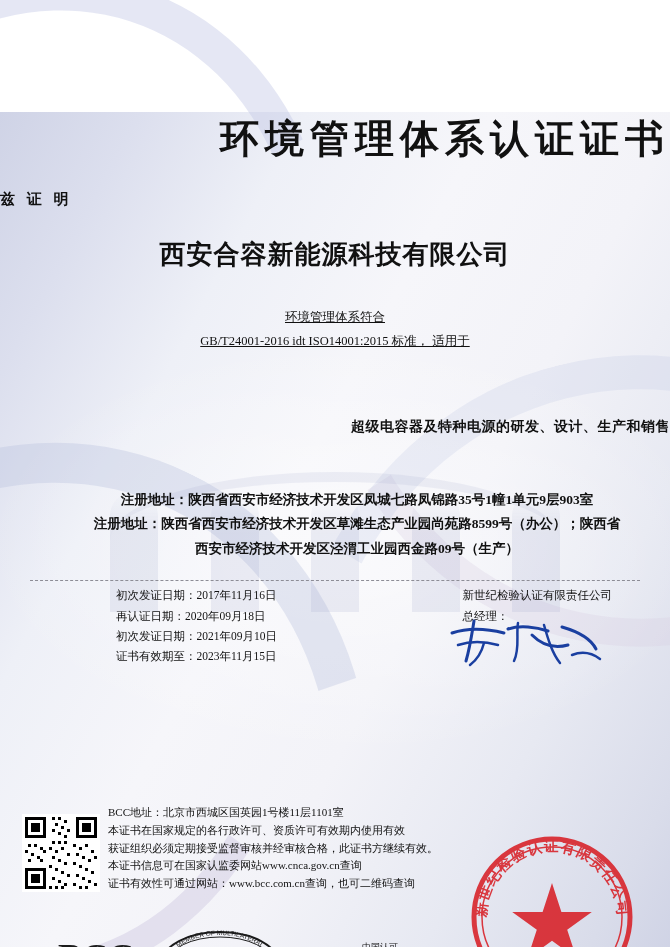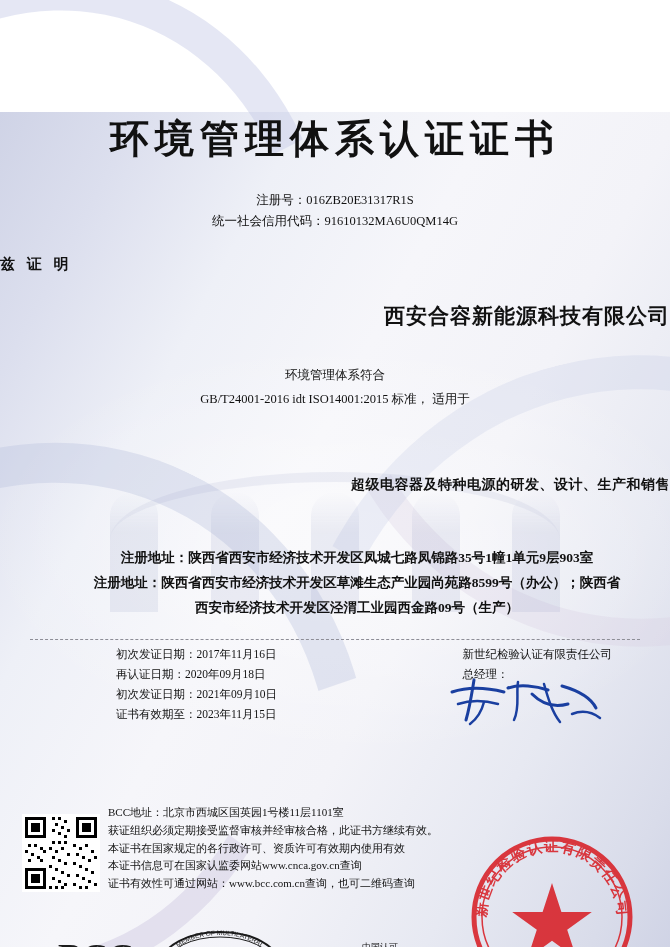--- a/index.html
+++ b/index.html
@@ -29,40 +29,40 @@
     position:absolute;left:110px;top:360px;width:450px;height:140px;
     opacity:.30;pointer-events:none;
     display:flex;justify-content:space-between;align-items:flex-end;
   }
   .wm-col{width:48px;height:120px;background:linear-gradient(180deg,rgba(158,166,200,.0) 0%,rgba(150,158,196,.55) 35%,rgba(150,158,196,.55) 100%);border-radius:24px 24px 0 0;}
   .wm-arc{position:absolute;left:0;right:0;top:0;height:58px;border-top:10px solid rgba(150,158,196,.45);border-radius:50%/100% 100% 0 0;}
 
   .content{position:relative;z-index:3;width:670px;height:947px;}
 
   .title{
-    text-align:center;
+    text-align:right;
     font-size:39px;
     letter-spacing:6px;
     color:#111;
     font-weight:700;
     margin-top:112px;
     font-family:"DejaVu Serif", serif;
   }
   .reg-lines{
     text-align:center;margin-top:24px;font-size:12.5px;color:#111;line-height:1.65;
     font-family:"Liberation Serif", serif;
   }
   .zheng{
     text-align:left;margin-top:24px;font-size:15px;letter-spacing:4px;color:#111;font-weight:700;
   }
   .company{
-    text-align:right;margin-top:28px;font-size:21px;letter-spacing:1px;color:#111;font-weight:700;
+    text-align:center;margin-top:28px;font-size:26px;letter-spacing:1px;color:#111;font-weight:700;
   }
   .std-block{
-    text-align:center;margin-top:34px;font-size:12.5px;color:#111;line-height:1.9;
+    text-align:center;margin-top:34px;font-size:12.5px;color:#111;line-height:1.9;text-decoration:underline;
   }
   .scope{
     text-align:right;margin-top:64px;font-size:14px;color:#111;font-weight:700;letter-spacing:.5px;
   }
   .addr-block{
     margin:52px 46px 0 46px;font-size:13.5px;color:#111;line-height:1.85;text-align:center;font-weight:700;
   }
   .addr-row{display:block;margin-left:44px;}
   .divider{
     margin:18px 30px 0 30px;border-top:1px dashed #8d8d96;height:0;
@@ -116,28 +116,20 @@
     <div class="wm-col"></div>
     <div class="wm-col"></div>
     <div class="wm-col"></div>
     <div class="wm-col"></div>
   </div>
 
   <div class="content">
 
     <div class="title">环境管理体系认证证书</div>
 
-    <div class="reg-lines">
-      <div>
-        <span>注册号：</span><span>016ZB20E31317R1S</span>
-      </div>
-      <div>
-        <span>统一社会信用代码：</span><span>91610132MA6U0QM14G</span>
-      </div>
-    </div>
 
     <div class="zheng">兹 证 明</div>
 
     <div class="company">西安合容新能源科技有限公司</div>
 
     <div class="std-block">
       <div>环境管理体系符合</div>
       <div>GB/T24001-2016 idt ISO14001:2015 标准， 适用于</div>
     </div>
 
@@ -260,22 +252,22 @@
           <rect x="24" y="23" width="1" height="1"></rect>
             <rect x="17" y="23" width="1" height="1"></rect>
             <rect x="19" y="24" width="1" height="1"></rect>
           <rect x="21" y="24" width="1" height="1"></rect>
         </g>
       </svg>
     </div>
 
     <div class="fineprint">
       <div>BCC地址：北京市西城区国英园1号楼11层1101室</div>
+      <div>本证书在国家规定的各行政许可、资质许可有效期内使用有效</div>
       <div>获证组织必须定期接受监督审核并经审核合格，此证书方继续有效。</div>
-      <div>本证书在国家规定的各行政许可、资质许可有效期内使用有效</div>
       <div>本证书信息可在国家认监委网站www.cnca.gov.cn查询</div>
       <div>证书有效性可通过网站：www.bcc.com.cn查询，也可二维码查询</div>
     </div>
 
     <div class="logos">
 
       <div class="bcc-logo">
         <svg width="92" height="46" viewBox="0 0 92 46">
           <text x="0" y="34" font-family="Liberation Serif, serif" font-size="36" font-weight="700" fill="#1b1b1b">BCC</text>
           <path d="M2 38 C22 24, 48 22, 74 14" stroke="#e8721c" stroke-width="4" fill="none"></path>

